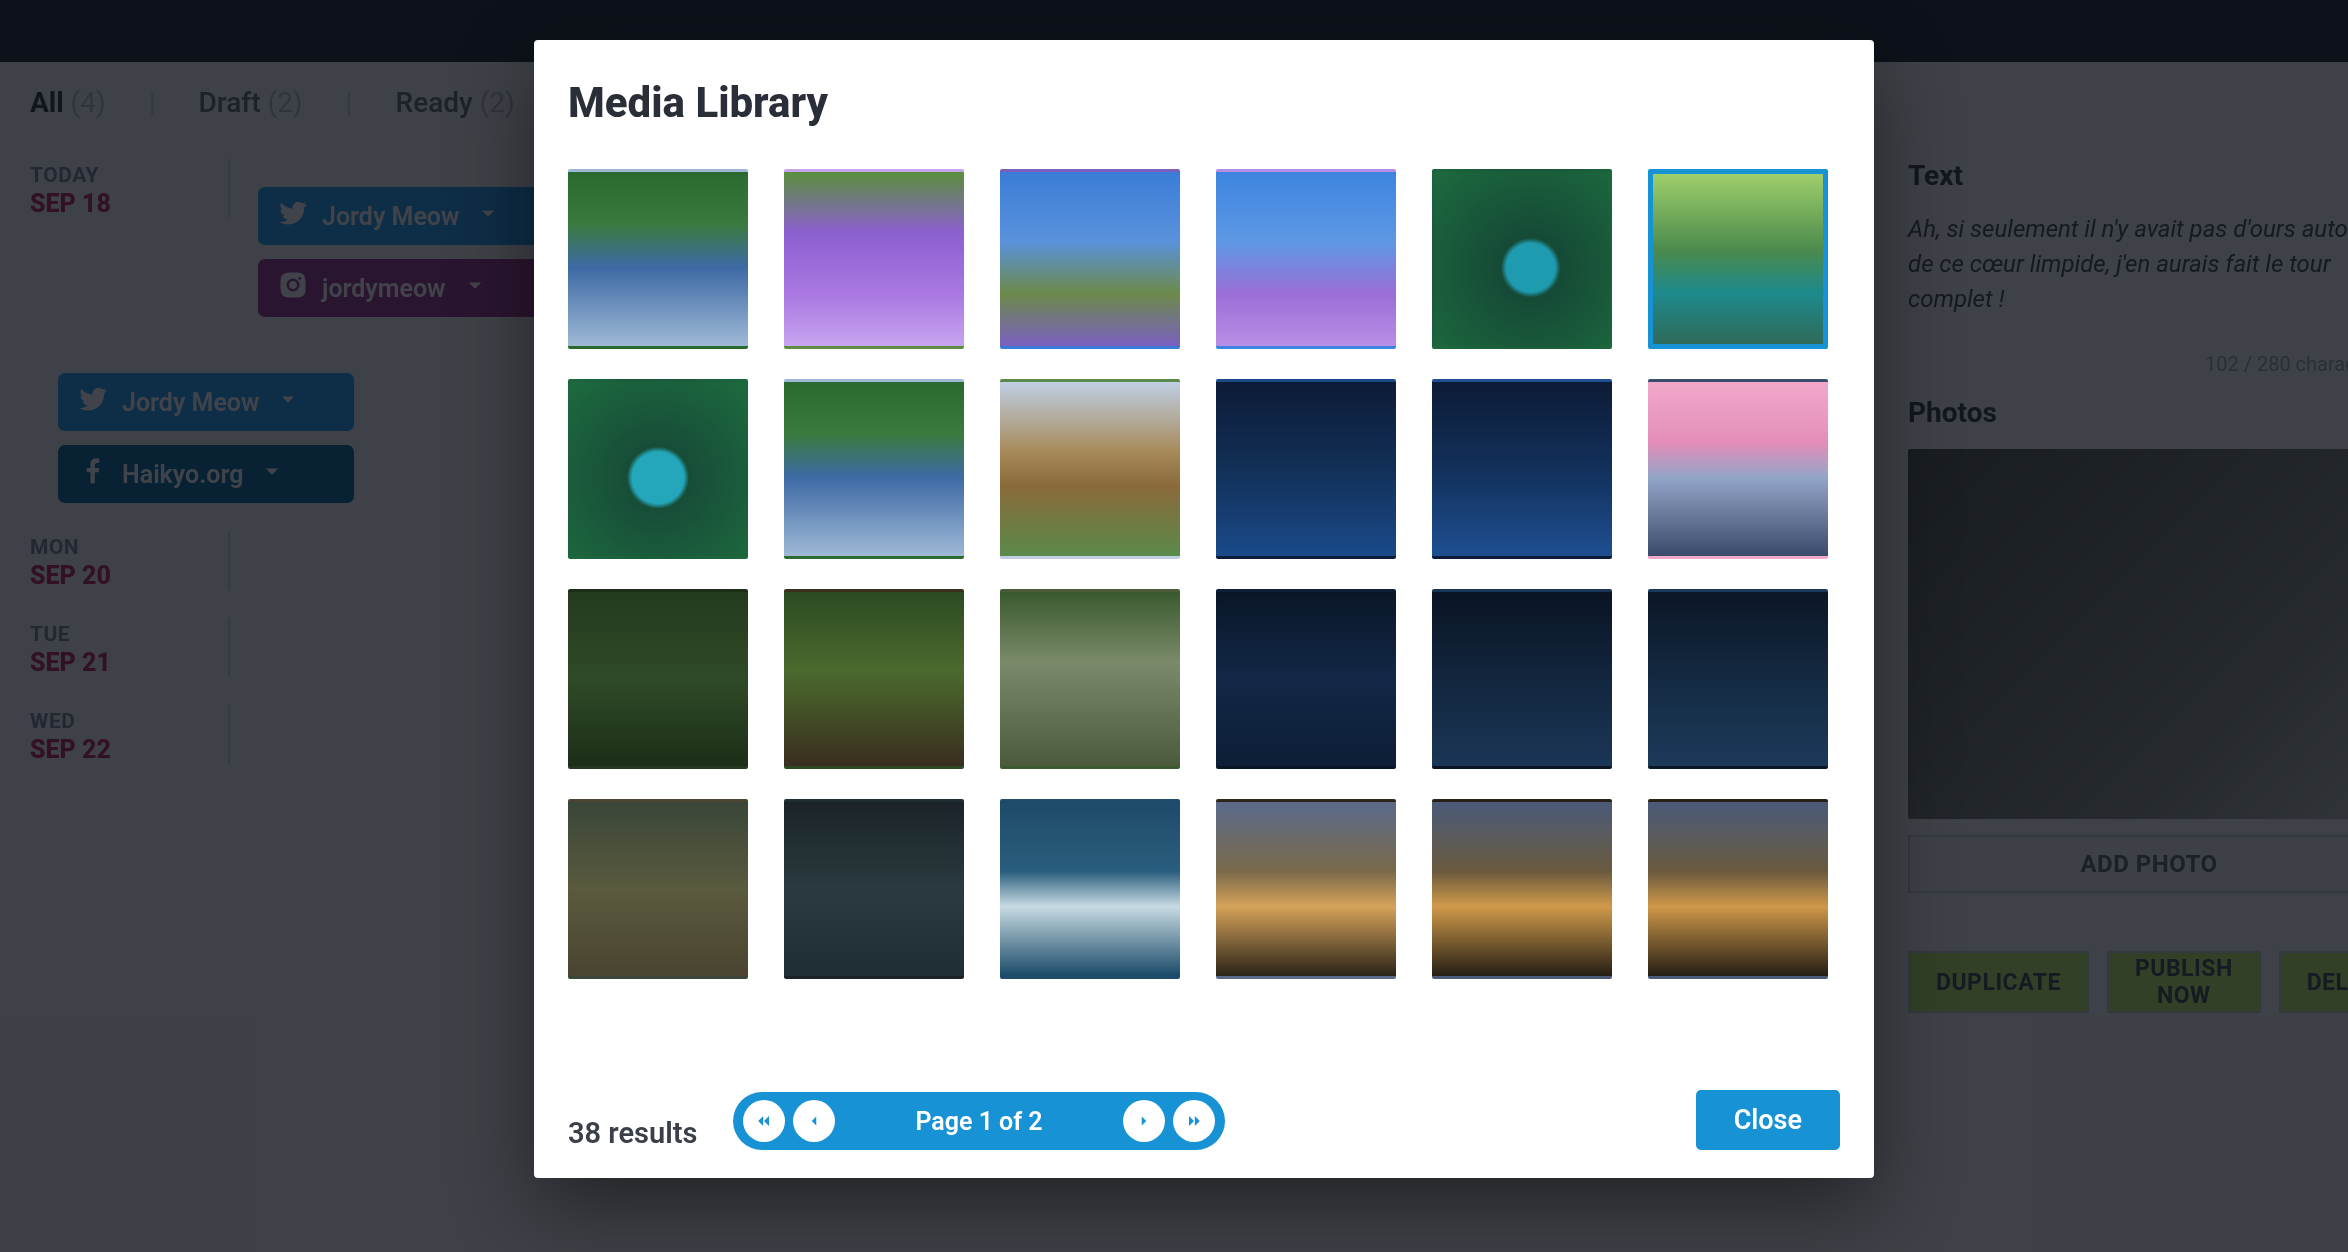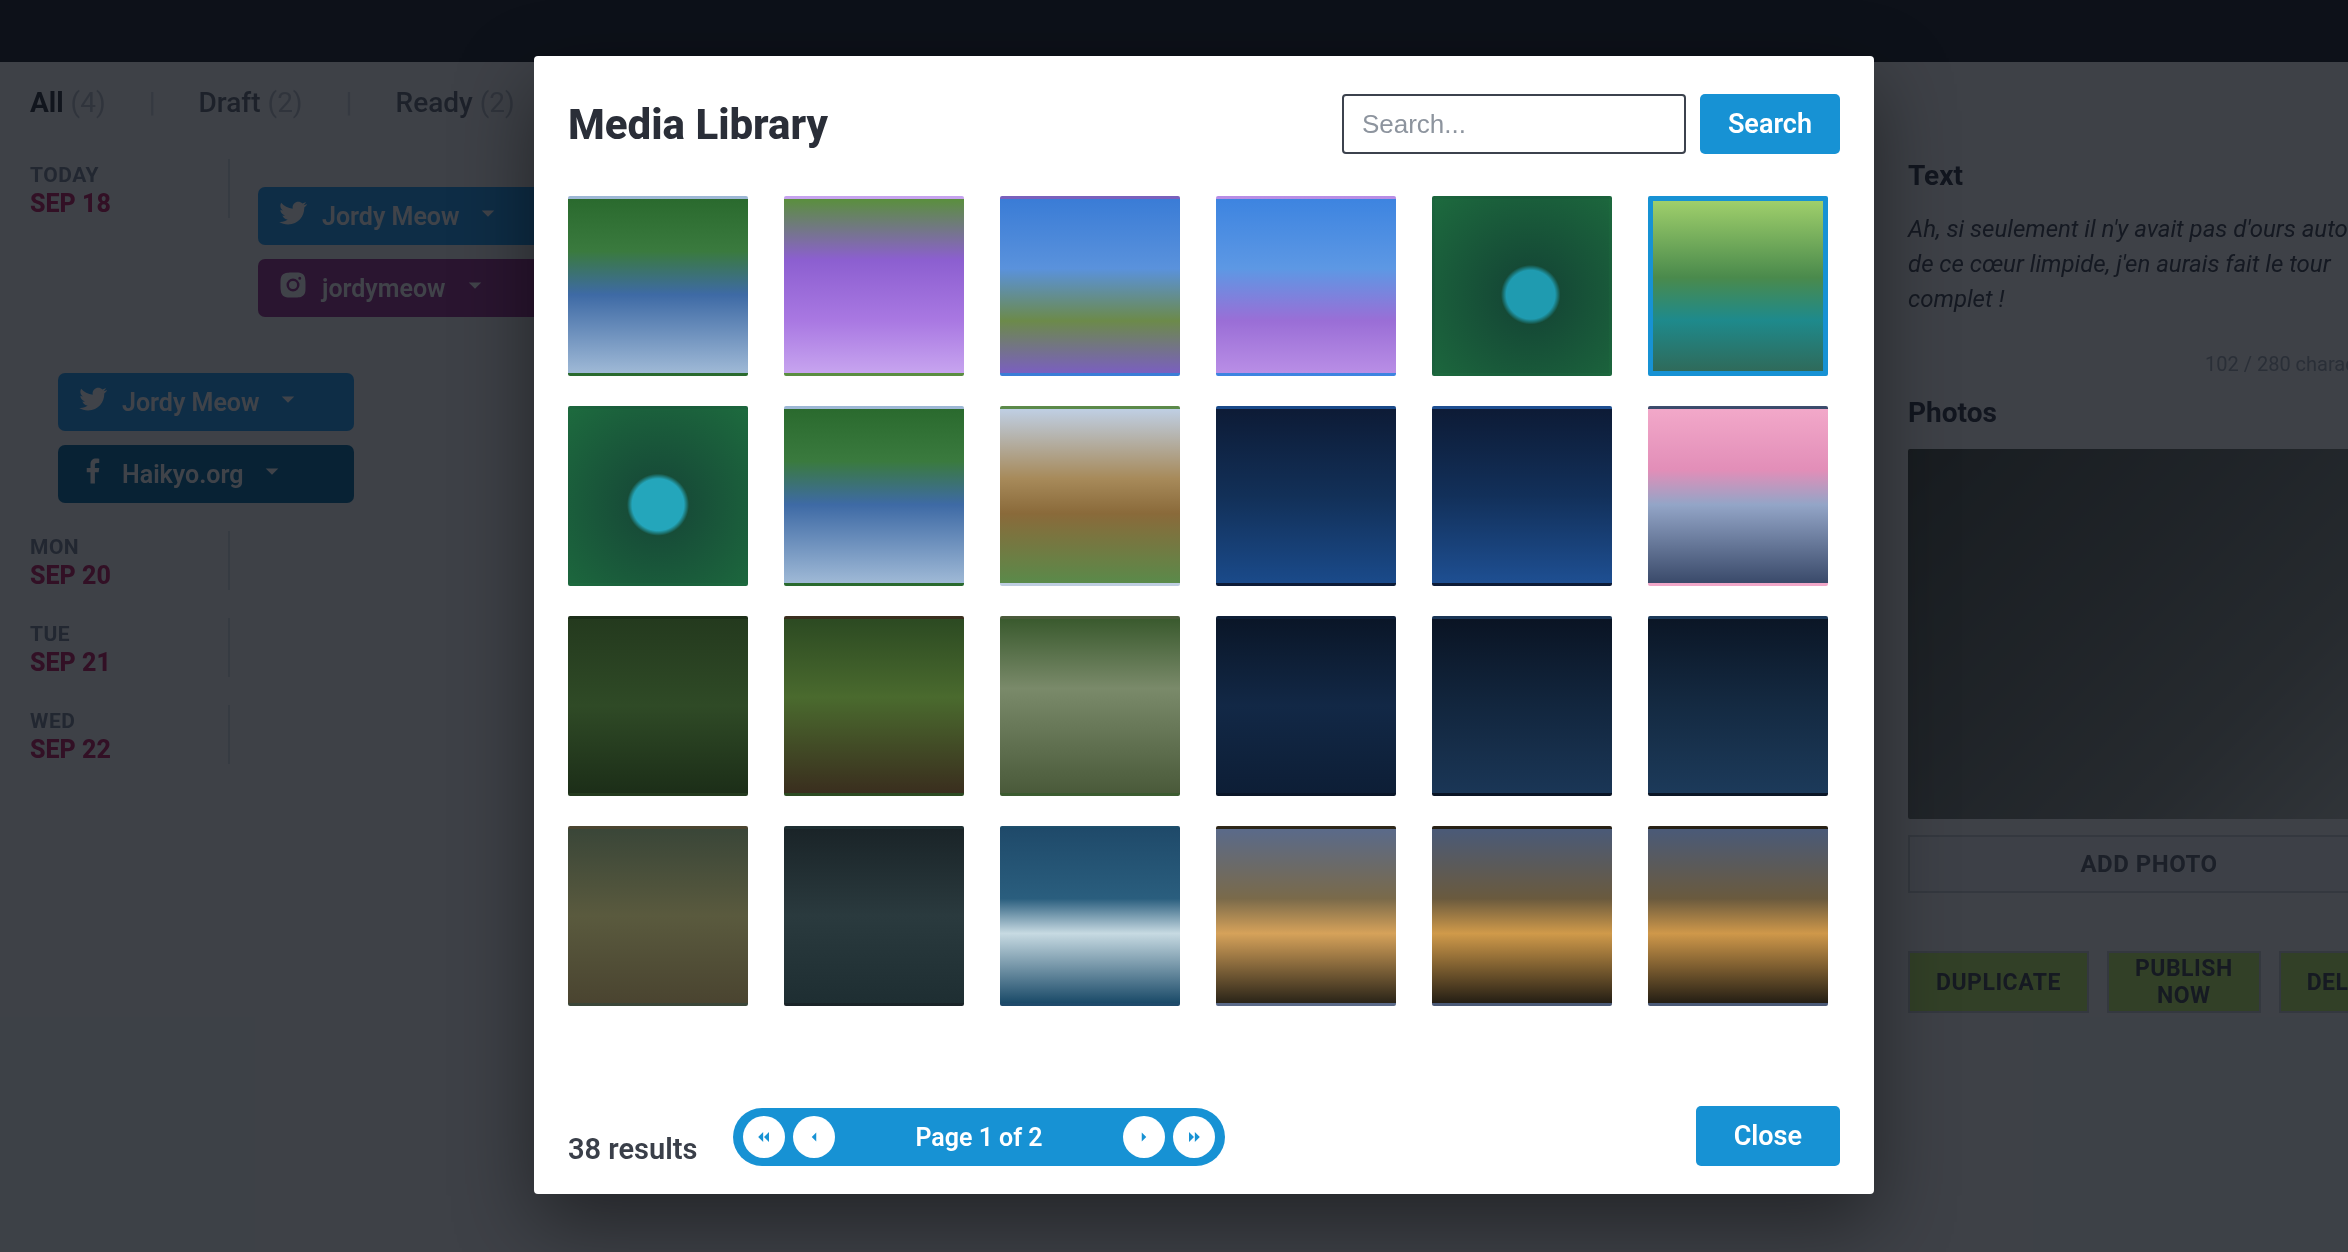--- a/index.html
+++ b/index.html
@@ -38,21 +38,21 @@
 .bg .side .cc { text-align: right; color: #9aa2ae; font-size: 20px; margin-top: 36px; }
 .bg .side .photoarea { margin-top: 20px; }
 .bg .side .photoprev { width: 100%; height: 370px; background: linear-gradient(135deg,#4a5047,#6b716a 40%,#8a8f87 70%,#bfc3bc); border-radius: 2px; }
 .bg .side .addp { width: 100%; height: 58px; margin-top: 16px; background: #f0f1f3; border: 2px solid #c7ccd3; color: #5a616d; font-size: 24px; font-weight: 700; letter-spacing: .5px; }
 .bg .side .actbar { display: flex; gap: 18px; margin-top: 58px; }
 .bg .side .actbar button { height: 62px; padding: 0 26px; background: #bef264; border: 2px solid #c7ccd3; color: #3f4550; font-size: 23px; font-weight: 700; letter-spacing: .5px; }
 
 .overlay { position: absolute; inset: 0; background: rgba(10,14,22,.78); }
 
 
-.modal { position: absolute; left: 534px; top: 56px; width: 1340px; height: 1138px; background: #fff; border-radius: 4px; box-shadow: 0 28px 80px rgba(0,0,0,.45); display: flex; flex-direction: column; padding: 38px 34px 28px 34px; }
+.modal { position: absolute; left: 534px; top: 40px; width: 1340px; height: 1138px; background: #fff; border-radius: 4px; box-shadow: 0 28px 80px rgba(0,0,0,.45); display: flex; flex-direction: column; padding: 38px 34px 28px 34px; }
 
 .modal .mhdr { display: flex; align-items: center; justify-content: space-between; margin-bottom: 42px; }
 .modal .mhdr h2 { font-size: 42px; font-weight: 800; color: #2a2e38; }
 .modal .mhdr .srch { display: flex; gap: 14px; }
 .modal .mhdr input { width: 344px; height: 60px; border: 2px solid #3c424d; border-radius: 4px; padding: 0 18px; font-size: 26px; color: #333; }
 .modal .mhdr input::placeholder { color: #8d949e; }
 .modal .mhdr .sbtn { background: #1792d4; color: #fff; border: none; height: 60px; padding: 0 28px; border-radius: 5px; font-size: 27px; font-weight: 600; }
 
 .modal .grid { display: grid; grid-template-columns: repeat(6, 180px); gap: 30px 36px; justify-content: start; align-content: start; flex: 1; }
 .modal .thumb { width: 180px; height: 180px; border-radius: 2px; cursor: pointer; border: 3px solid transparent; }
@@ -194,24 +194,20 @@
       </div>
     </div>
   </div>
 </div>
 
 <div class="overlay"></div>
 
 <div class="modal">
   <div class="mhdr">
     <h2>Media Library</h2>
-    <div class="srch">
-      <input type="text" placeholder="Search..." style="">
-      <button class="sbtn">Search</button>
-    </div>
   </div>
 
   <div class="grid" id="thumbgrid">
       <div class="thumb" style="background: linear-gradient(rgb(42, 106, 46) 0%, rgb(58, 122, 62) 30%, rgb(62, 106, 165) 55%, rgb(159, 185, 214) 100%);"></div>
       <div class="thumb" style="background: linear-gradient(rgb(90, 143, 61) 0%, rgb(140, 95, 208) 35%, rgb(169, 120, 226) 70%, rgb(199, 164, 239) 100%);"></div>
       <div class="thumb" style="background: linear-gradient(rgb(58, 124, 214) 0%, rgb(90, 146, 220) 40%, rgb(108, 138, 74) 70%, rgb(122, 95, 192) 100%);"></div>
       <div class="thumb" style="background: linear-gradient(rgb(61, 132, 224) 0%, rgb(93, 152, 228) 40%, rgb(154, 110, 214) 70%, rgb(185, 142, 230) 100%);"></div>
       <div class="thumb" style="background: radial-gradient(circle at 55% 55%, rgb(31, 155, 176) 18%, rgb(21, 74, 54) 22%, rgb(29, 106, 62) 100%);"></div>
       <div class="thumb sel" style="background: linear-gradient(rgb(159, 207, 107) 0%, rgb(74, 138, 76) 45%, rgb(30, 138, 140) 70%, rgb(47, 106, 90) 100%);"></div>
       <div class="thumb" style="background: radial-gradient(circle at 50% 55%, rgb(36, 166, 187) 20%, rgb(23, 77, 56) 24%, rgb(29, 106, 62) 100%);"></div>

